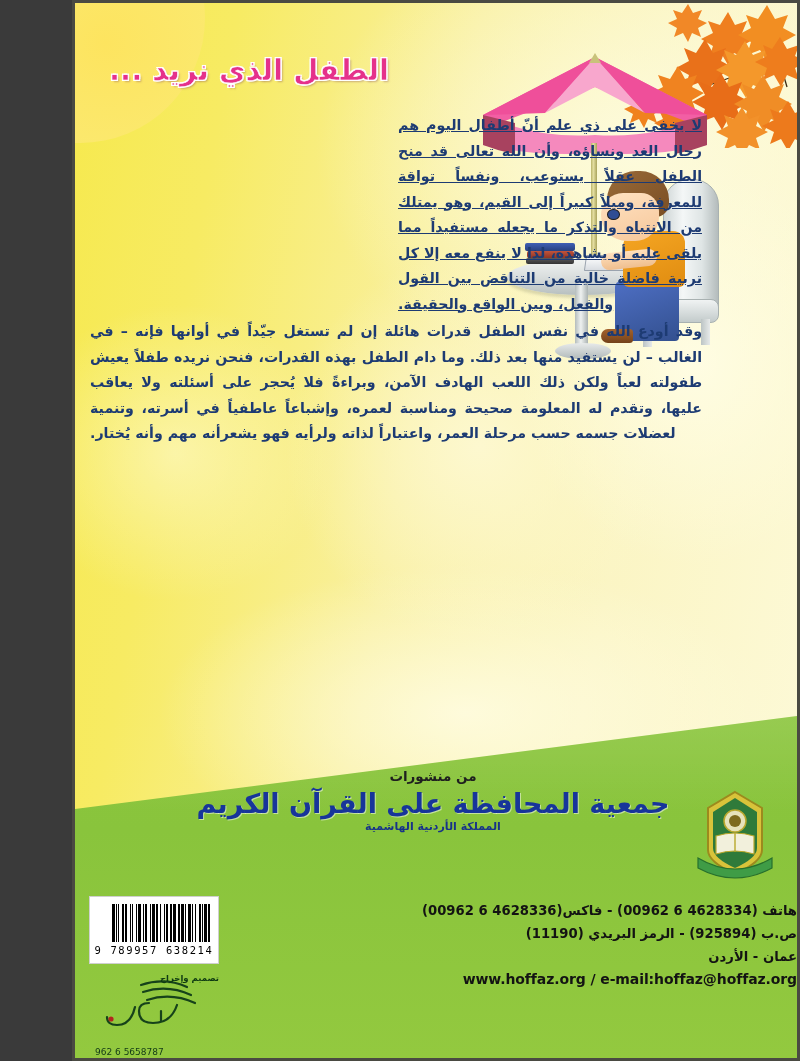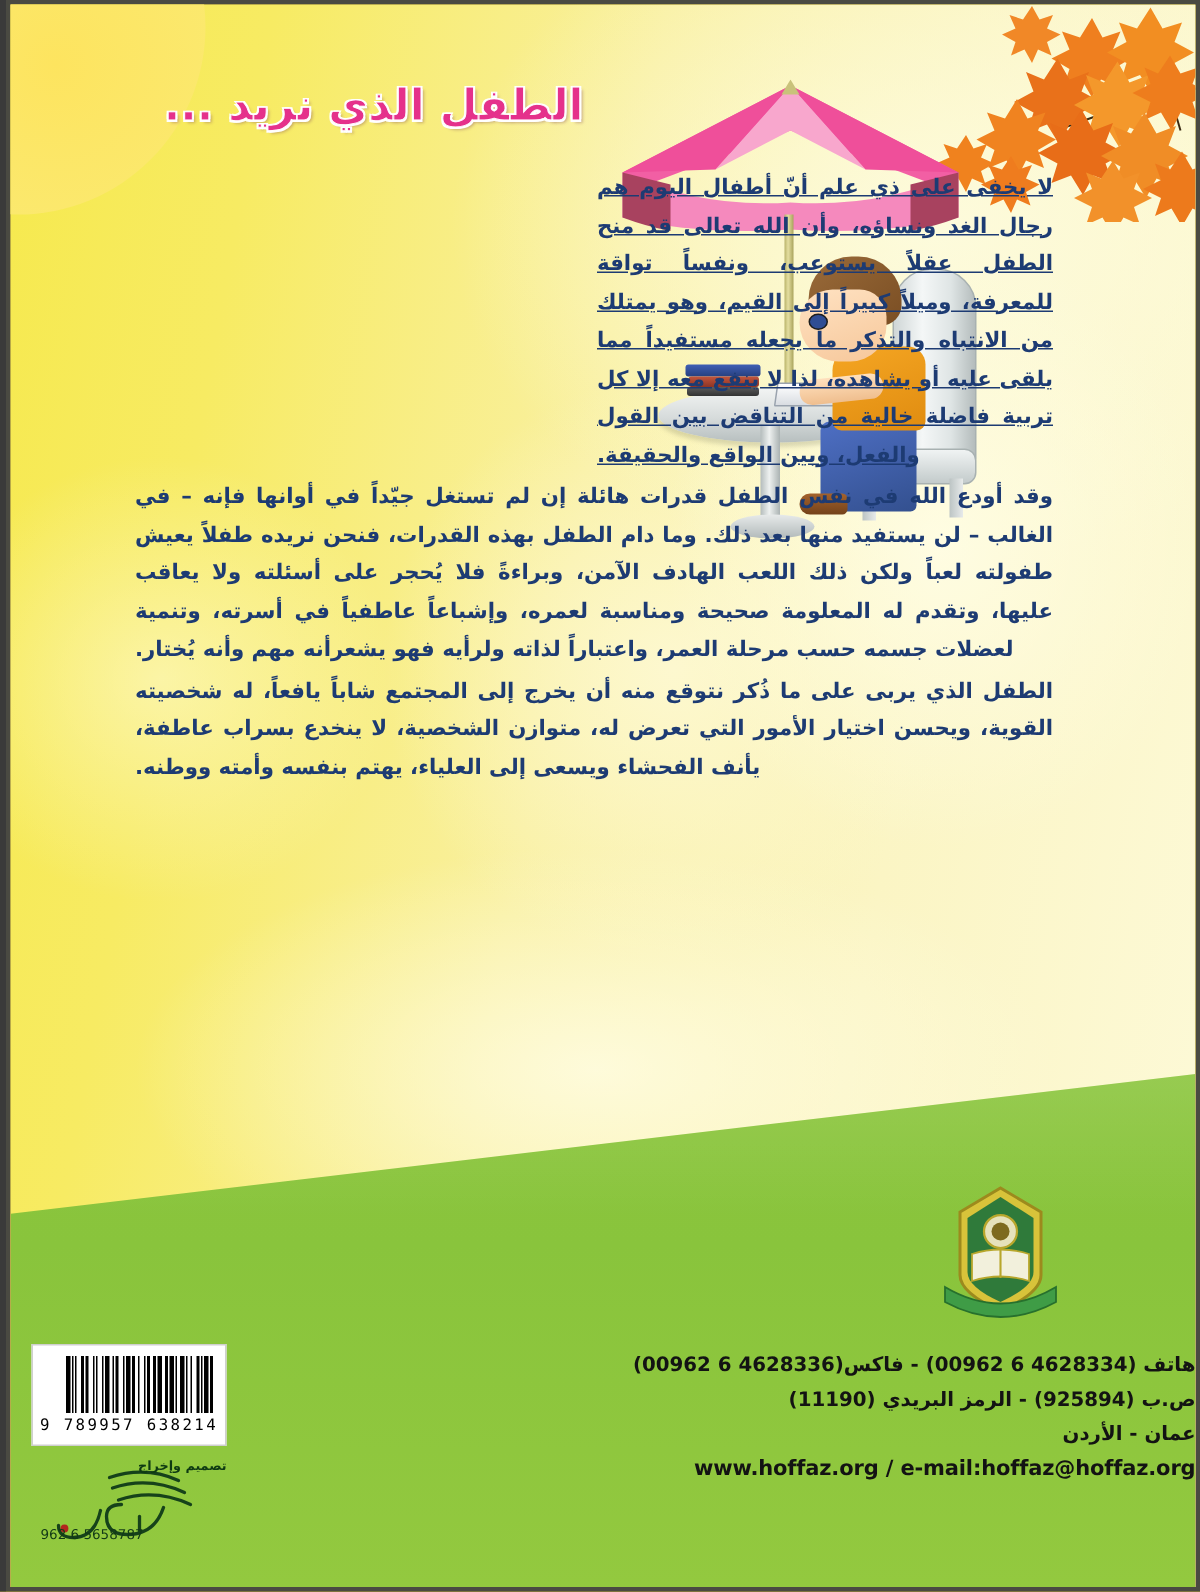--- a/index.html
+++ b/index.html
@@ -1,25 +1,25 @@
 <!DOCTYPE html>
 <html lang="ar" dir="rtl"><head>
 <meta charset="utf-8">
 <title>Book Back Cover</title>
 <style>
   html,body{margin:0;padding:0;background:#3a3a3a;}
   body{font-family:"DejaVu Sans","Liberation Sans",sans-serif;}
 
   .page{
     position:relative;
-    width:796px;height:1061px;
+    width:728px;height:1061px;
     overflow:hidden;
     box-sizing:border-box;
     border:3px solid #4a4a42;
-    background:#fde047;
+    background:#e5e5e5;
   }
 
   
   .bg-yellow{
     position:absolute;inset:0;
     background:
       radial-gradient(ellipse 520px 380px at 78% 14%, #fdfbdc 0%, rgba(253,251,220,0) 62%),
       radial-gradient(ellipse 300px 300px at 56% 42%, #fdf8cf 0%, rgba(253,248,207,0) 65%),
       linear-gradient(100deg,#f6e94d 0%,#f7eb63 18%,#f9f0a0 45%,#fbf5c4 70%,#fdfada 100%);
   }
@@ -185,21 +185,21 @@
     font-family:"DejaVu Sans Mono","Liberation Mono",monospace;
     font-size:10.5px;letter-spacing:1.6px;color:#000;margin-top:2px;direction:ltr;
   }
   .designer{
     position:absolute;left:16px;top:968px;width:130px;height:80px;direction:rtl;
   }
   .designer-label{
     position:absolute;right:2px;top:2px;font-size:8.5px;color:#0e3a12;font-weight:bold;
   }
   .designer-phone{
-    position:absolute;left:4px;top:48px;font-size:9px;color:#123a16;direction:ltr;
+    position:absolute;left:4px;top:76px;font-size:9px;color:#123a16;direction:ltr;
     font-family:"DejaVu Sans","Liberation Sans",sans-serif;
   }
 </style>
 </head>
 <body>
 
 <div class="page">
 
   <div class="bg-yellow"></div>
   <div class="sun"></div>
@@ -266,26 +266,30 @@
       <div class="arm"></div>
       <div class="shoe"></div>
     </div>
   </div>
 
   <div class="title">الطفل الذي نريد ...</div>
 
   <div class="body-text">
     <p class="p1">لا يخفى على ذي علم أنّ أطفال اليوم هم رجال الغد ونساؤه، وأن الله تعالى قد منح الطفل عقلاً يستوعب، ونفساً تواقة للمعرفة، وميلاً كبيراً إلى القيم، وهو يمتلك من الانتباه والتذكر ما يجعله مستفيداً مما يلقى عليه أو يشاهده، لذا لا ينفع معه إلا كل تربية فاضلة خالية من التناقض بين القول والفعل، وبين الواقع والحقيقة.</p>
     <p class="p-wide">وقد أودع الله في نفس الطفل قدرات هائلة إن لم تستغل جيّداً في أوانها فإنه – في الغالب – لن يستفيد منها بعد ذلك. وما دام الطفل بهذه القدرات، فنحن نريده طفلاً يعيش طفولته لعباً ولكن ذلك اللعب الهادف الآمن، وبراءةً فلا يُحجر على أسئلته ولا يعاقب عليها، وتقدم له المعلومة صحيحة ومناسبة لعمره، وإشباعاً عاطفياً في أسرته، وتنمية لعضلات جسمه حسب مرحلة العمر، واعتباراً لذاته ولرأيه فهو يشعرأنه مهم وأنه يُختار.</p>
-    <p class="p-wide">الطفل الذي يربى على ما ذُكر نتوقع منه أن يخرج إلى المجتمع شاباً يافعاً، له شخصيته القوية، ويحسن اختيار الأمور التي تعرض له، متوازن الشخصية، لا ينخدع بسراب عاطفة، يأنف الفحشاء ويسعى إلى العلياء، يهتم بنفسه وأمته ووطنه.</p>
   </div>
 
   <div class="hill"></div>
   <div class="hill-sheen"></div>
 
+  <div class="pub">
+    <div class="pub-from">من منشورات</div>
+    <div class="pub-name">جمعية المحافظة على القرآن الكريم</div>
+    <div class="pub-sub">المملكة الأردنية الهاشمية</div>
+  </div>
 
   <svg class="emblem" viewBox="0 0 86 92">
     <path d="M43 4 L70 20 L70 62 Q70 74 43 86 Q16 74 16 62 L16 20 Z" fill="#d8c33a" stroke="#9c8a1d" stroke-width="2"></path>
     <path d="M43 10 L65 24 L65 60 Q65 70 43 80 Q21 70 21 60 L21 24 Z" fill="#2f7a3a"></path>
     <circle cx="43" cy="33" r="11" fill="#e6e2bb" stroke="#b8a72c" stroke-width="1.5"></circle>
     <circle cx="43" cy="33" r="6" fill="#7d6a1e"></circle>
     <path d="M24 48 Q43 42 62 48 L62 66 Q43 60 24 66 Z" fill="#f2f0dc" stroke="#b8a72c" stroke-width="1.2"></path>
     <line x1="43" y1="45" x2="43" y2="64" stroke="#b8a72c" stroke-width="1.4"></line>
     <path d="M6 70 Q43 92 80 70 L80 80 Q43 100 6 80 Z" fill="#3f9c46" stroke="#27702d" stroke-width="1.2"></path>
   </svg>

